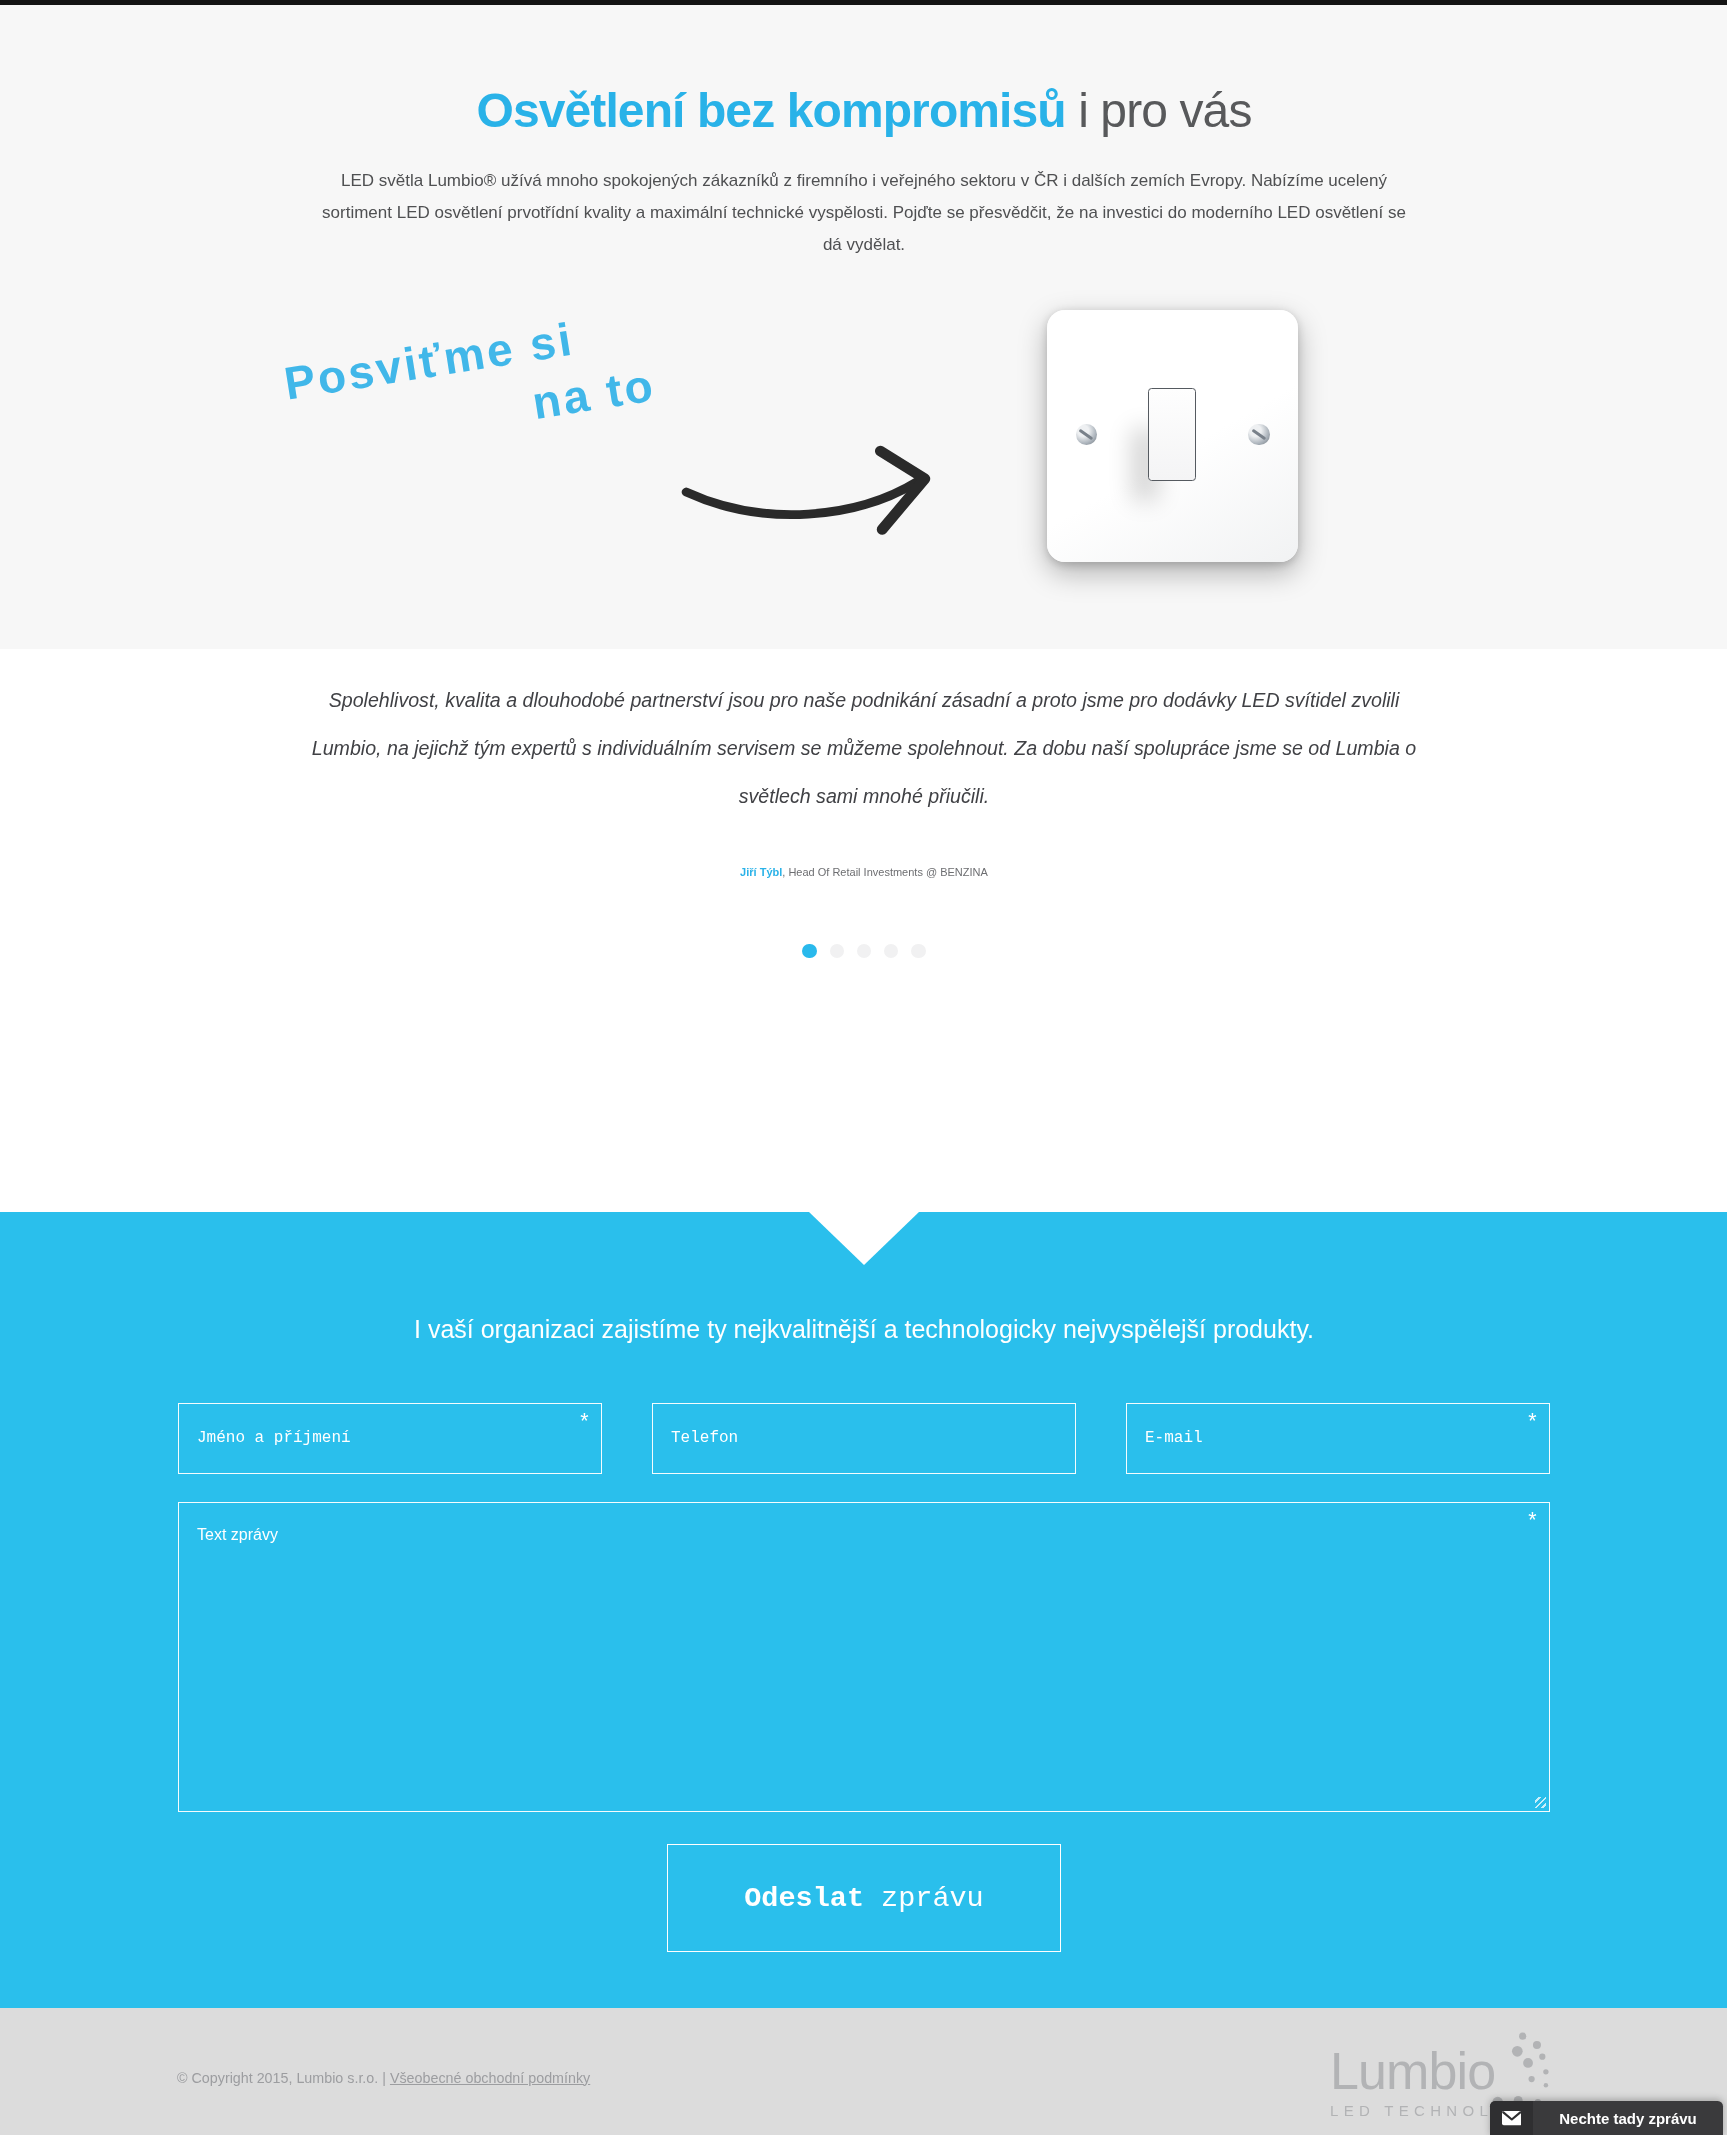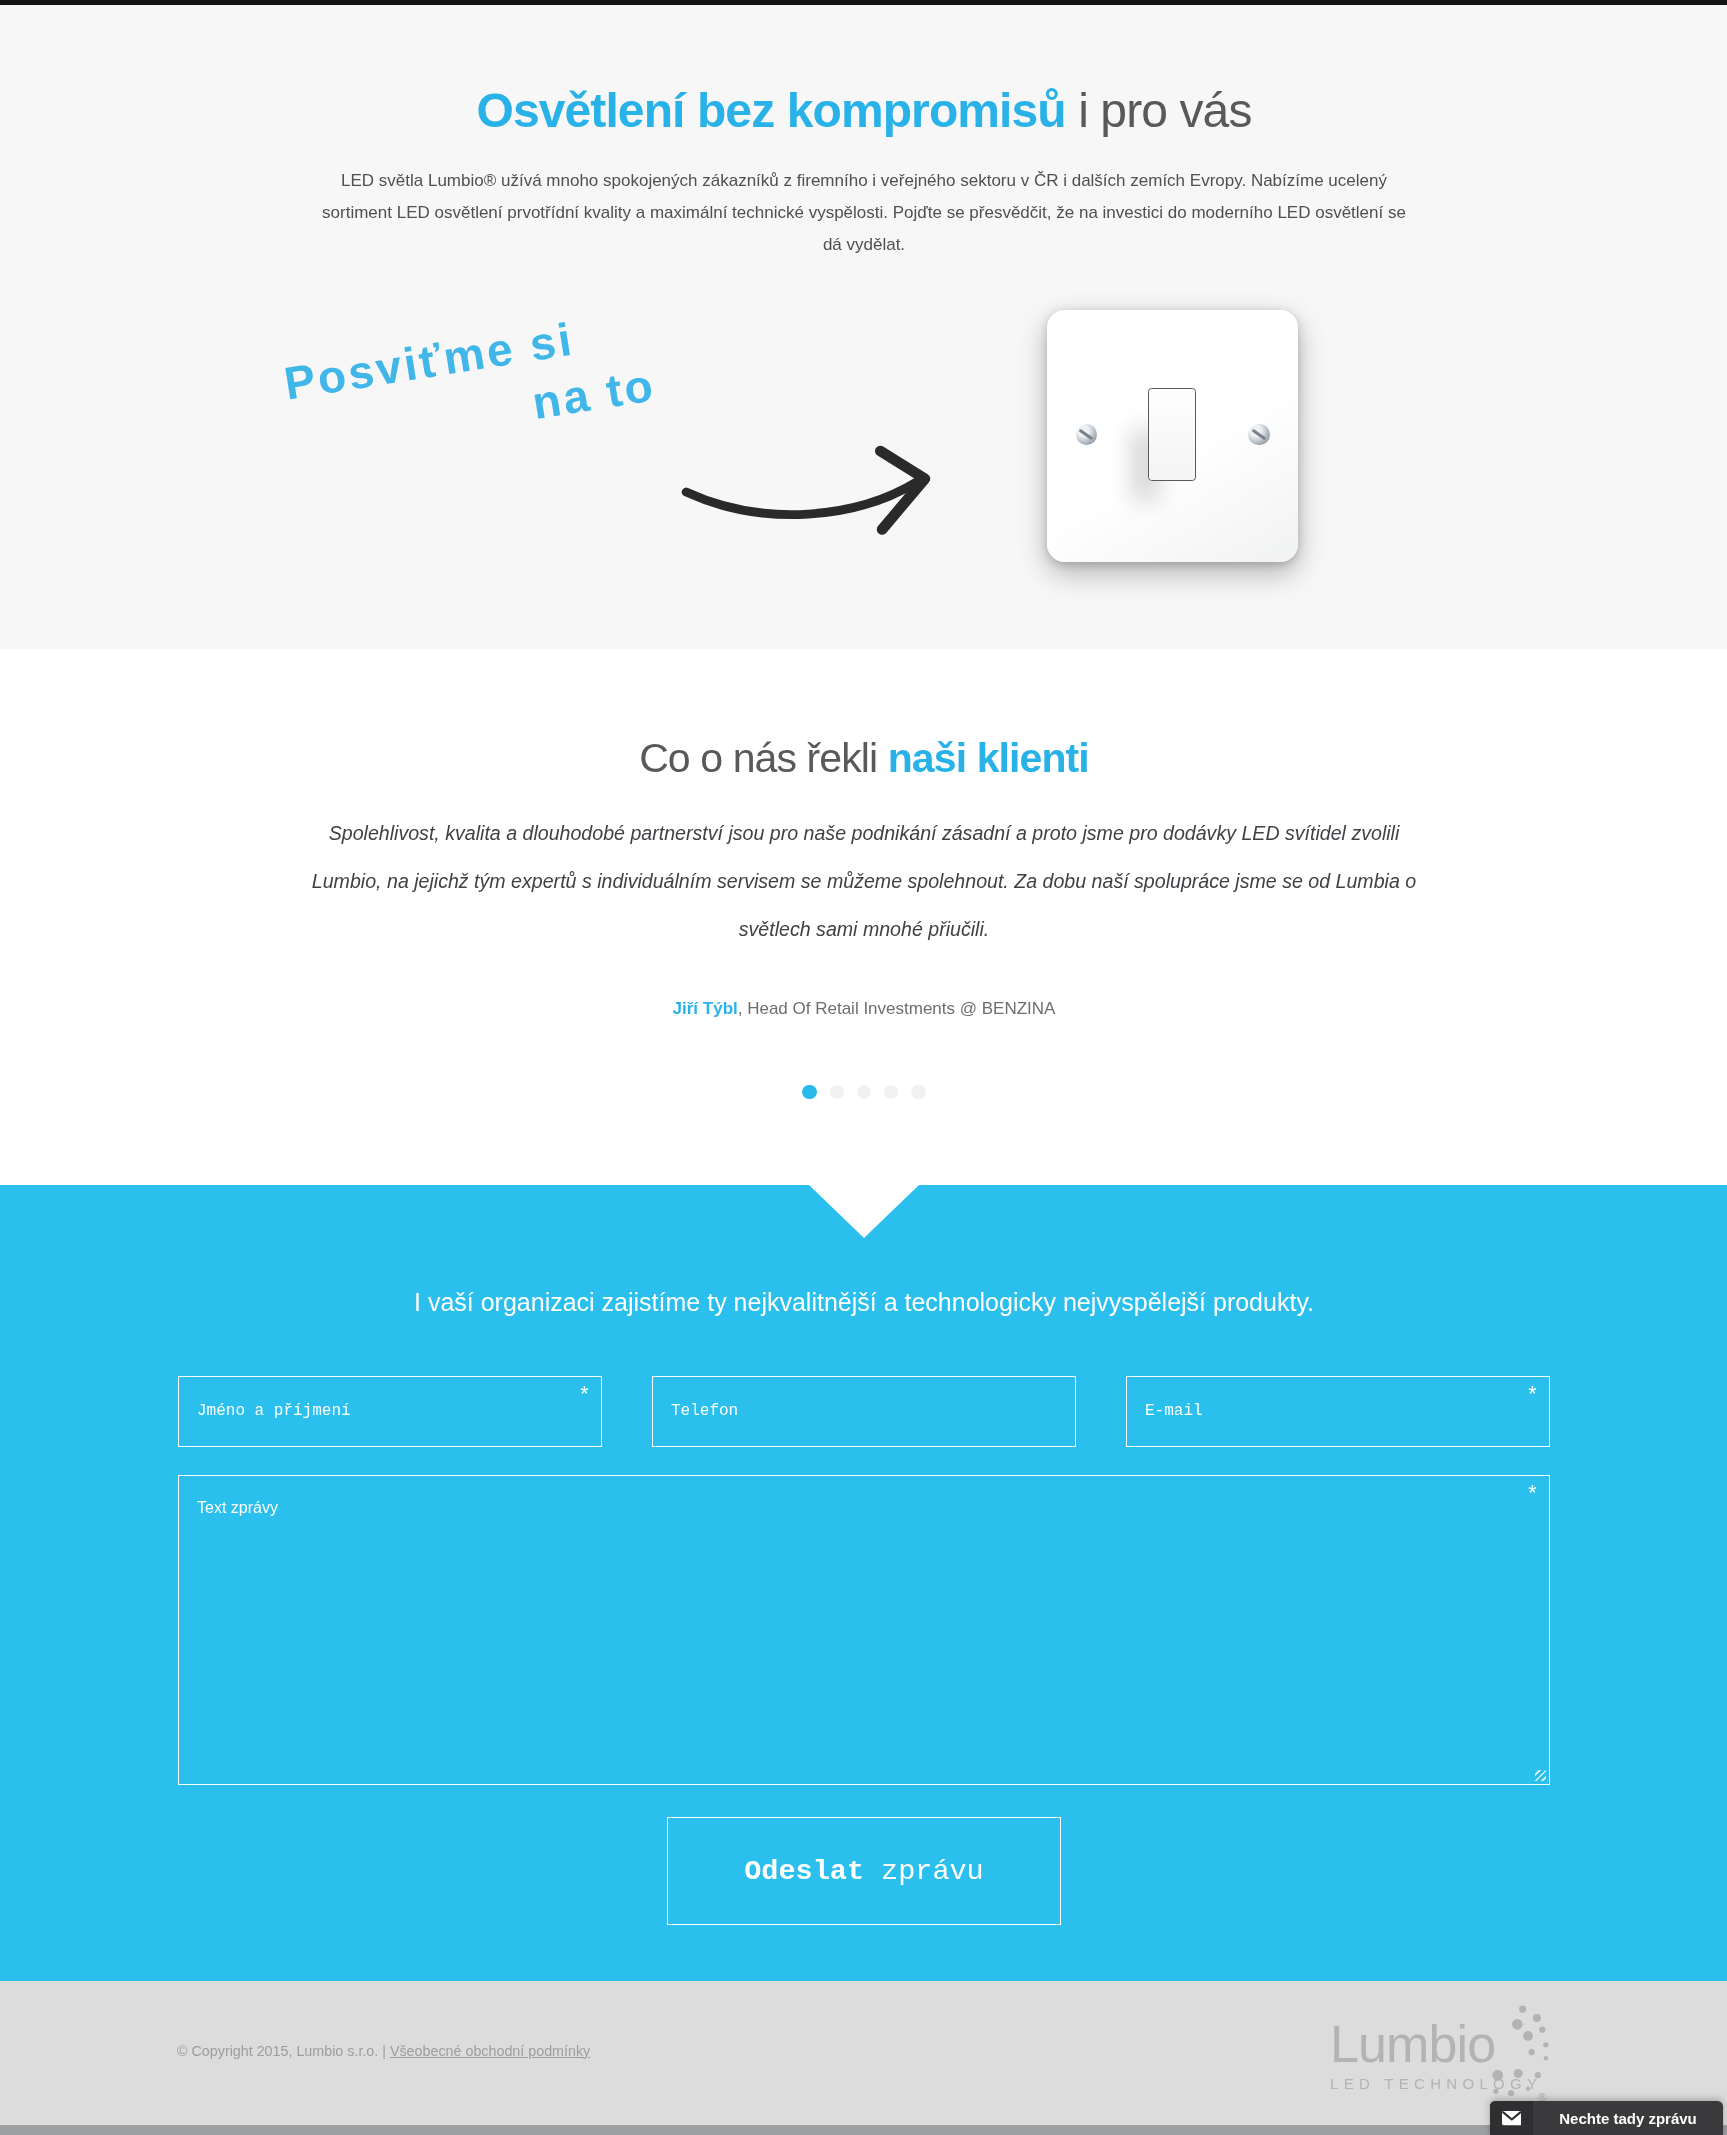--- a/index.html
+++ b/index.html
@@ -31,21 +31,21 @@
     background:#79818a; border-radius:1.8px; transform:rotate(35deg); }
   .rocker { position:absolute; left:101px; top:78px; width:48px; height:93px; border-radius:3.6px;
     background:linear-gradient(180deg,#fefefe,#f4f4f5); border:1.8px solid #555a60;
     box-shadow:-27px 30px 23px -10.7px rgba(0,0,0,.17); }
 
   
   .testimonials { height:536px; background:#ffffff; text-align:center; }
   .testimonials h2 { padding-top:86px; font-size:41px; font-weight:400; color:#58595b; letter-spacing:-0.9px; }
   .testimonials h2 .hl { color:#29b2e8; font-weight:700; }
   .quote { margin:27px auto 0; max-width:1109px; font-style:italic; font-size:19.6px; line-height:48px; color:#404145; }
-  .author { margin-top:46px; font-size:17px; color:#6d6e71; }
+  .author { margin-top:46px; font-size:11px; color:#6d6e71; }
   .author .name { color:#29b2e8; font-weight:700; }
   .dots { margin-top:66px; }
   .dot { display:inline-block; width:14.3px; height:14.3px; border-radius:50%; background:#f1f1f2; margin:0 4.5px; cursor:pointer; }
   .dot.active { background:#29b9ec; }
 
   
   .contact { position:relative; height:796px; background:#2abfec; }
   .notch { position:absolute; top:0; left:50%; transform:translateX(-50%); width:0; height:0;
     border-left:55px solid transparent; border-right:55px solid transparent; border-top:53px solid #ffffff; }
   .contact h3 { padding-top:103px; text-align:center; color:#ffffff; font-size:25px; font-weight:400; }
@@ -106,21 +106,20 @@
     </svg>
 
     <div class="switch-wrap">
       <div class="screw left"></div>
       <div class="screw right"></div>
       <div class="rocker"></div>
     </div>
   </section>
 
   <section class="testimonials">
-    <h2><span>Co o nás řekli </span><span class="hl">naši klienti</span></h2>
     <p class="quote">Spolehlivost, kvalita a dlouhodobé partnerství jsou pro naše podnikání zásadní a proto jsme pro dodávky LED svítidel zvolili Lumbio, na jejichž tým expertů s individuálním servisem se můžeme spolehnout. Za dobu naší spolupráce jsme se od Lumbia o světlech sami mnohé přiučili.</p>
     <p class="author"><span class="name">Jiří Týbl</span><span>, Head Of Retail Investments @ BENZINA</span></p>
     <div class="dots">
       <span class="dot active"></span>
       <span class="dot"></span>
       <span class="dot"></span>
       <span class="dot"></span>
       <span class="dot"></span>
     </div>
   </section>

